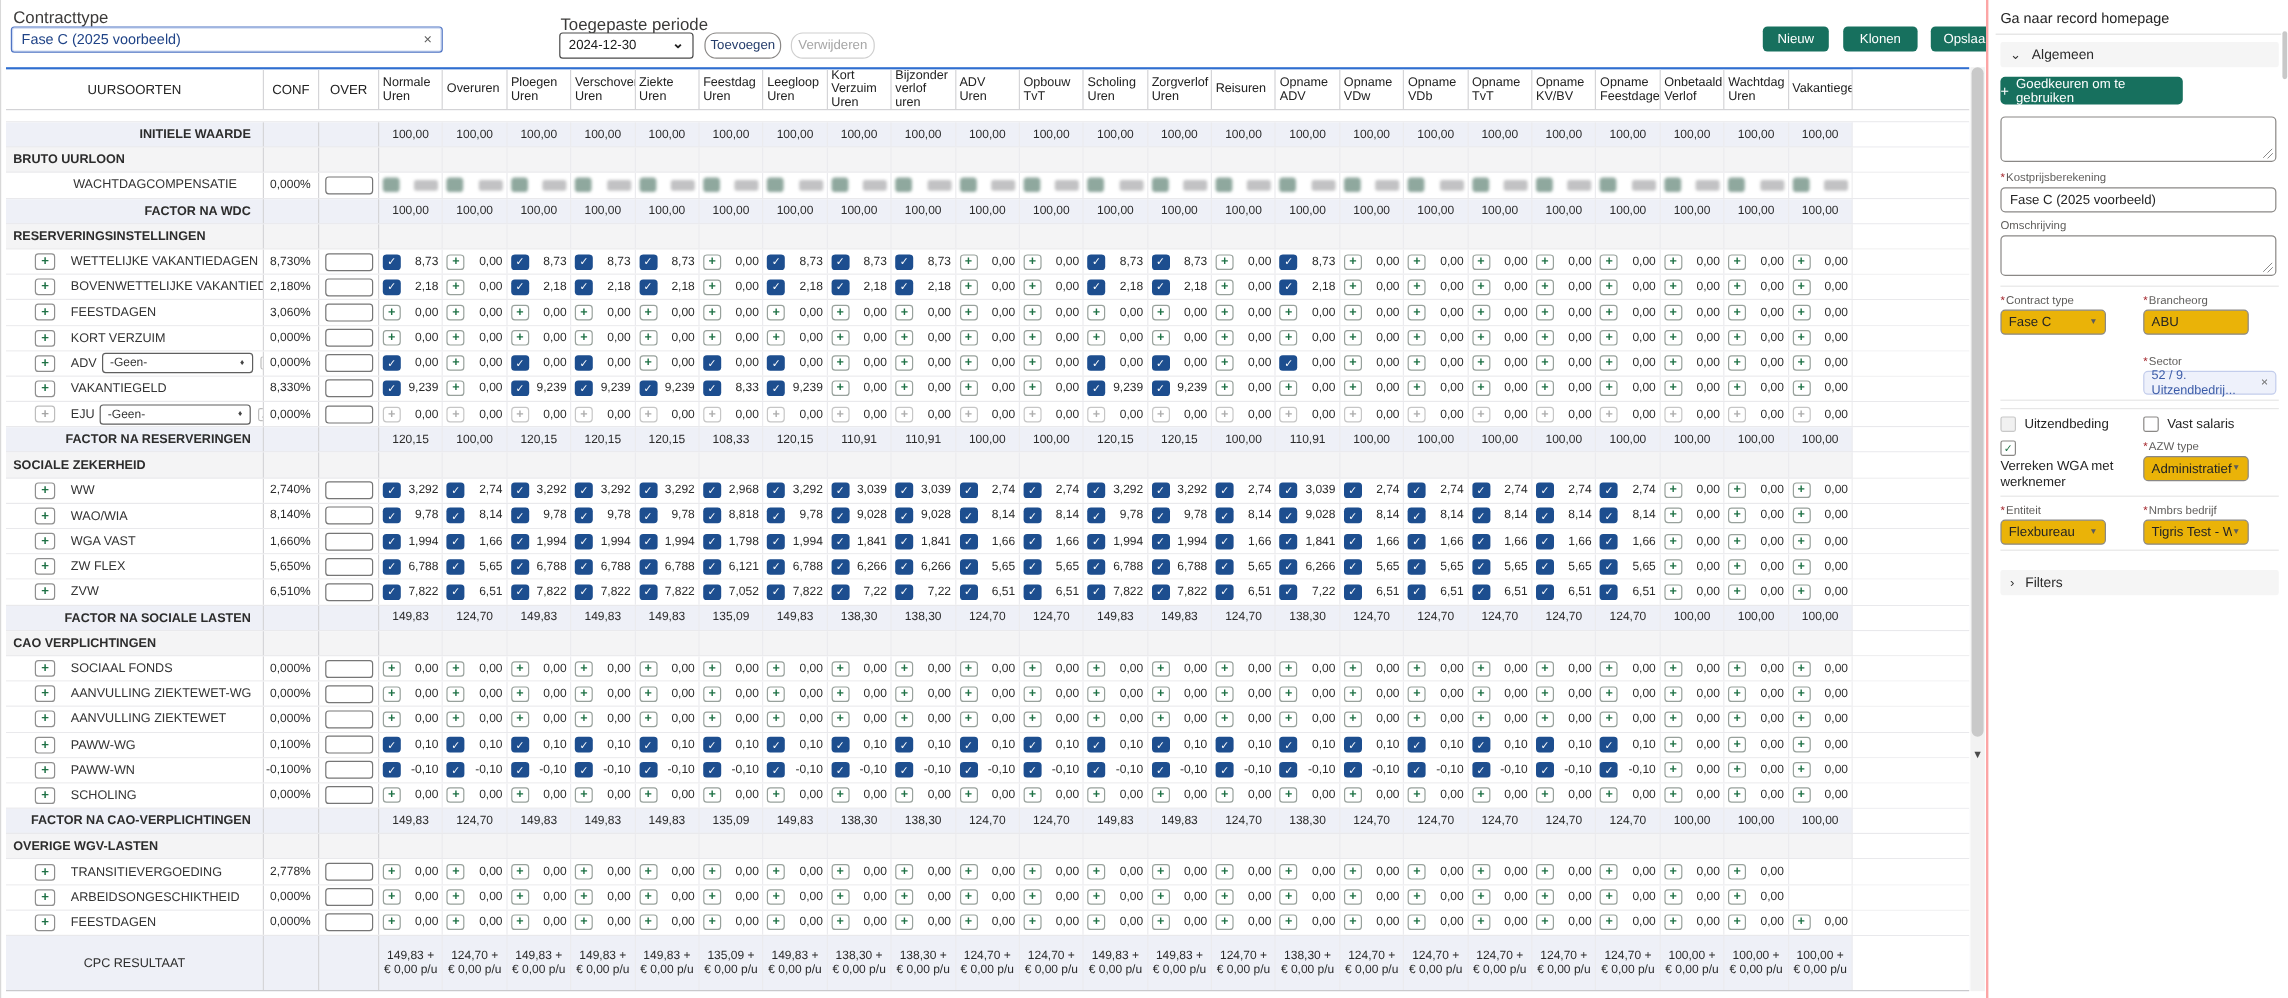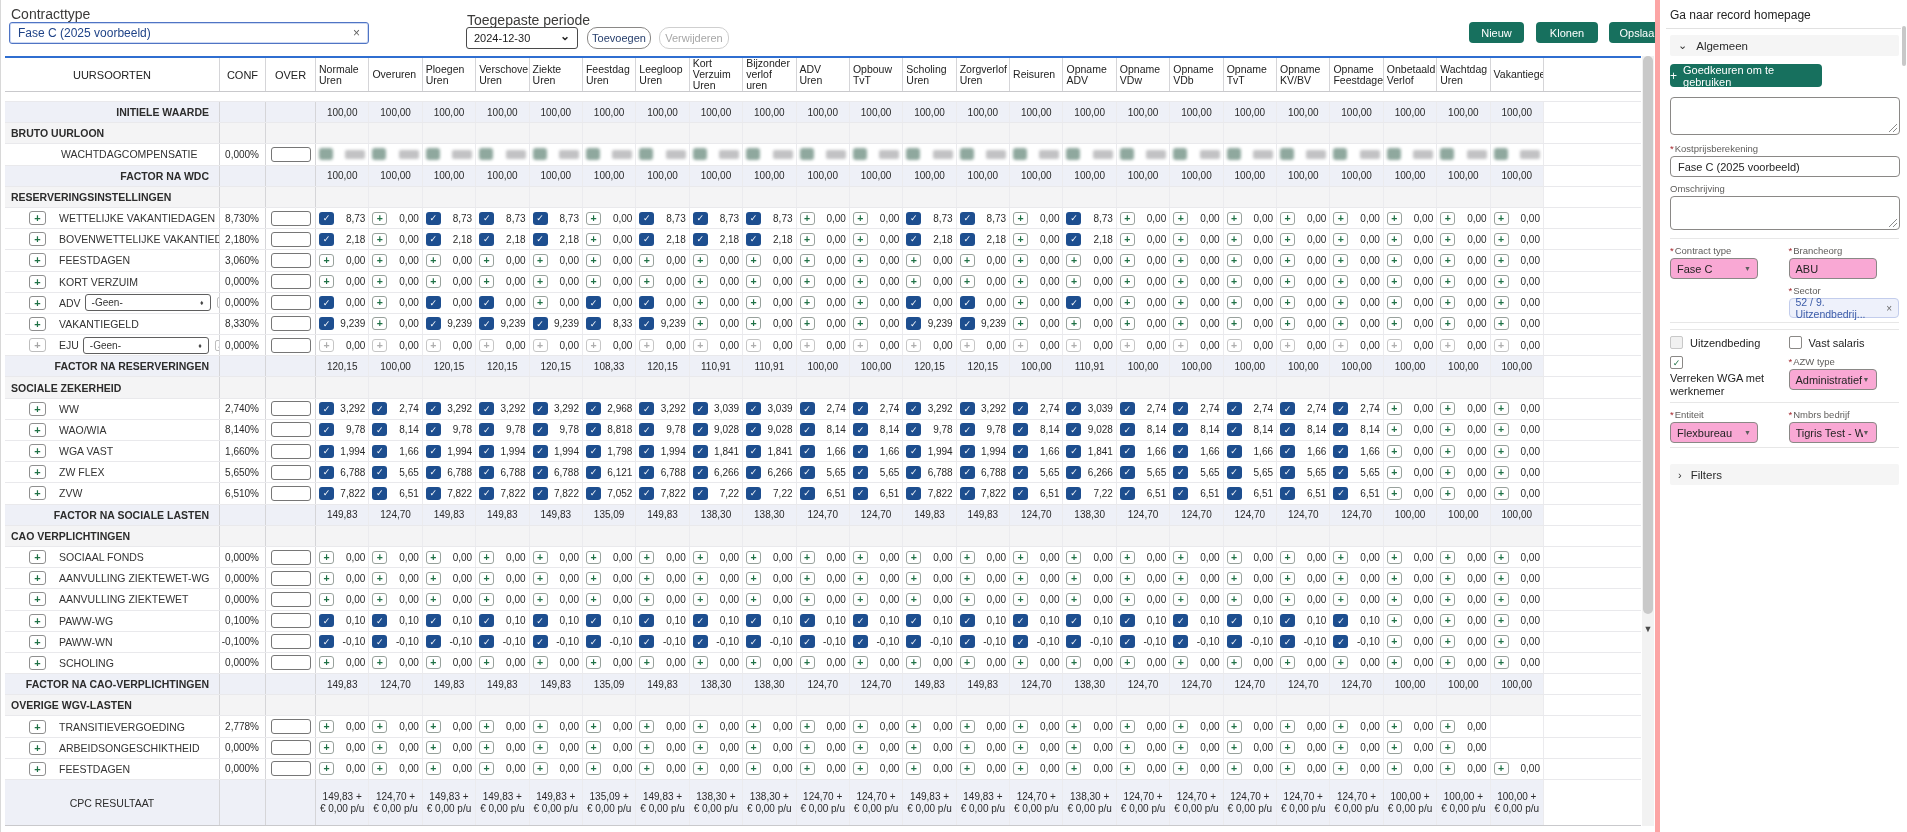--- a/index.html
+++ b/index.html
@@ -61,39 +61,39 @@
   .rb1 { width:14px; height:12px; background:#8fa89e; border-radius:3px; filter:blur(1.5px); flex:none; }
   .rb2 { width:20px; height:9px; background:#c2c2c4; border-radius:2px; filter:blur(1.5px); flex:none; }
   .cpccell { margin:0 auto; text-align:center; font-size:10px; color:#2a2a2a; line-height:12px; }
 
   
   #vscroll { position:absolute; left:1641px; top:56px; width:12px; height:770px; background:#f2f2f2; }
   #vthumb { position:absolute; left:1px; top:0; width:10px; height:558px; background:#c9c9c9; border-radius:5px; }
   #varrow { position:absolute; left:0; top:566px; width:12px; height:16px; color:#4a4a4a; font-size:9px; text-align:center; line-height:15px; }
 
   
-  #sidebar { position:absolute; left:1655px; top:0; width:252px; height:832px; background:#fff; border-left:5px solid #fca5a5; padding:6px 8px 0 10px; }
+  #sidebar { position:absolute; left:1655px; top:0; width:252px; height:832px; background:#fff; border-left:2px solid #fca5a5; padding:6px 8px 0 10px; }
   #sb-scroll { position:absolute; right:1px; top:26px; width:4px; height:40px; background:#c8c8c8; border-radius:2px; }
   #sb-back { font-size:12px; color:#242424; padding:2px 0 6px 0; }
   .sb-divider { height:1px; background:#e1e1e1; margin:0 -2px 6px -4px; }
   .acc-bar { height:21px; background:#f5f5f5; border-radius:2px; display:flex; align-items:center; padding:0 8px; margin-bottom:8px; }
   .acc-bar .ch { font-size:11px; color:#333; margin-right:9px; }
   .acc-bar .acc-t { font-size:11.5px; color:#2b2b2b; }
   #approve { width:152px; height:23px; background:#17705e; border-radius:4px; color:#fff; display:flex; align-items:center; justify-content:center; font-size:11px; margin:2px 0 10px 0; }
   #approve .ap { margin-right:6px; font-size:12px; }
   .ta { width:230px; border:1px solid #8a8886; border-radius:4px; background:#fff; position:relative; margin-bottom:8px; }
   .ta.h36 { height:38px; } .ta.h34 { height:34px; }
   .grip { position:absolute; right:2px; bottom:2px; width:8px; height:8px;
           background:linear-gradient(135deg, transparent 45%, #8a8a8a 45%, #8a8a8a 52%, transparent 52%, transparent 70%, #8a8a8a 70%, #8a8a8a 77%, transparent 77%); }
   .fld-label { font-size:9.5px; color:#5f5d5b; margin-bottom:2px; }
   .req { color:#a4262c; margin-right:1px; }
   .inp { width:230px; height:21px; border:1px solid #8a8886; border-radius:4px; background:#fff; display:flex; align-items:center; padding:0 7px; font-size:11px; color:#242424; margin-bottom:6px; }
   .half-row { display:flex; gap:8px; }
   .half { width:111px; }
-  .sel { width:88px; height:21px; border:1px solid #8a8886; border-radius:4px; background:#f9a8d4; display:flex; align-items:center; padding:0 6px; font-size:11px; color:#242424; }
+  .sel { width:88px; height:21px; border:1px solid #8a8886; border-radius:4px; background:#eab308; display:flex; align-items:center; padding:0 6px; font-size:11px; color:#242424; }
   .sel .sarr { margin-left:auto; font-size:7px; color:#5c5c5c; }
   .fsep { height:1px; background:#e7e7e7; margin:4px 0 6px 0; }
   .chip { height:20px; border:1px solid #c3cdec; background:#eef1fb; border-radius:4px; display:flex; align-items:center; padding:0 6px; font-size:10.5px; color:#3c5ca8; }
   .chip .cx { margin-left:5px; color:#6a6a6a; font-size:10px; }
   .date { width:111px; height:21px; border:1px solid #8a8886; border-radius:4px; display:flex; align-items:center; padding:0 6px; font-size:11px; color:#242424; }
   .cal { margin-left:auto; width:11px; height:10px; border:1px solid #5a5a5a; border-radius:1px; position:relative; }
   .cal:before { content:""; position:absolute; left:0; right:0; top:2px; height:1px; background:#5a5a5a; }
   .cbx { width:13px; height:13px; border:1px solid #8a8886; border-radius:2px; background:#fff; display:flex; align-items:center; justify-content:center; font-size:9px; color:#1e7145; flex:none; }
   .cbx.checked:before { content:"✓"; }
   .cbx.disabled { background:#f1f1f1; border-color:#c8c8c8; }
@@ -3159,21 +3159,21 @@
           </div>
       </div>
       <div class="half">
         <div class="fld-label"><span class="req">*</span><span>Brancheorg</span></div>
         <div class="sel">
             <span>ABU</span>
           </div>
       </div>
     </div>
 
-    <div class="half-row" style="margin-top:6px;">
+    <div class="half-row" style="margin-top:17px;">
       <div class="half"></div>
       <div class="half">
         <div class="fld-label"><span class="req">*</span><span>Sector</span></div>
         <div class="chip">
             <span>52 / 9. Uitzendbedrij...</span>
             <span class="cx">×</span>
           </div>
       </div>
     </div>
     <div class="fsep"></div>

